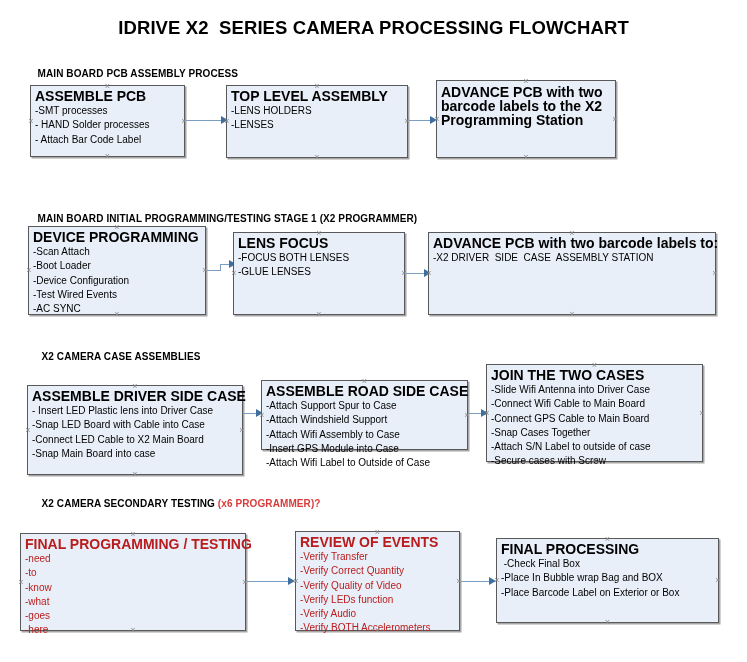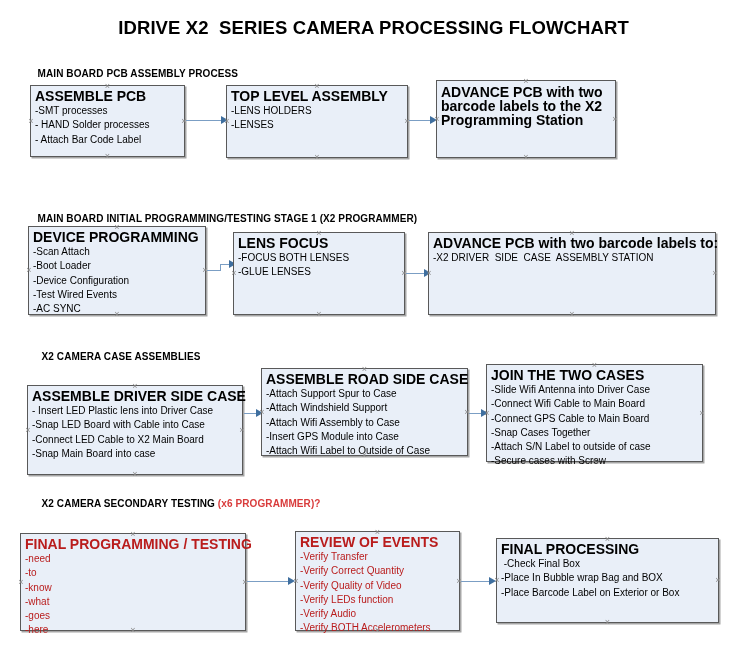--- a/index.html
+++ b/index.html
@@ -224,21 +224,21 @@
     </div>
     <span class="cpt" style="left:50%; top:0;"></span>
     <span class="cpt" style="left:50%; top:100%;"></span>
     <span class="cpt" style="left:0; top:50%;"></span>
     <span class="cpt" style="left:100%; top:50%;"></span>
   </div>
 
   <div class="conn-line" style="left:244px; top:413px; width:17px;"></div>
   <div class="arrow-head" style="left:256px; top:409px;"></div>
 
-  <div class="pbox" style="left:261px; top:368px; width:207px; height:88px;">
+  <div class="pbox" style="left:261px; top:380px; width:207px; height:70px;">
     <div class="inner">
       <div class="bhead">ASSEMBLE ROAD SIDE CASE</div>
       <div class="bline">-Attach Support Spur to Case</div>
       <div class="bline">-Attach Windshield Support</div>
       <div class="bline">-Attach Wifi Assembly to Case</div>
       <div class="bline">-Insert GPS Module into Case</div>
       <div class="bline">-Attach Wifi Label to Outside of Case</div>
     </div>
     <span class="cpt" style="left:50%; top:0;"></span>
     <span class="cpt" style="left:50%; top:100%;"></span>

